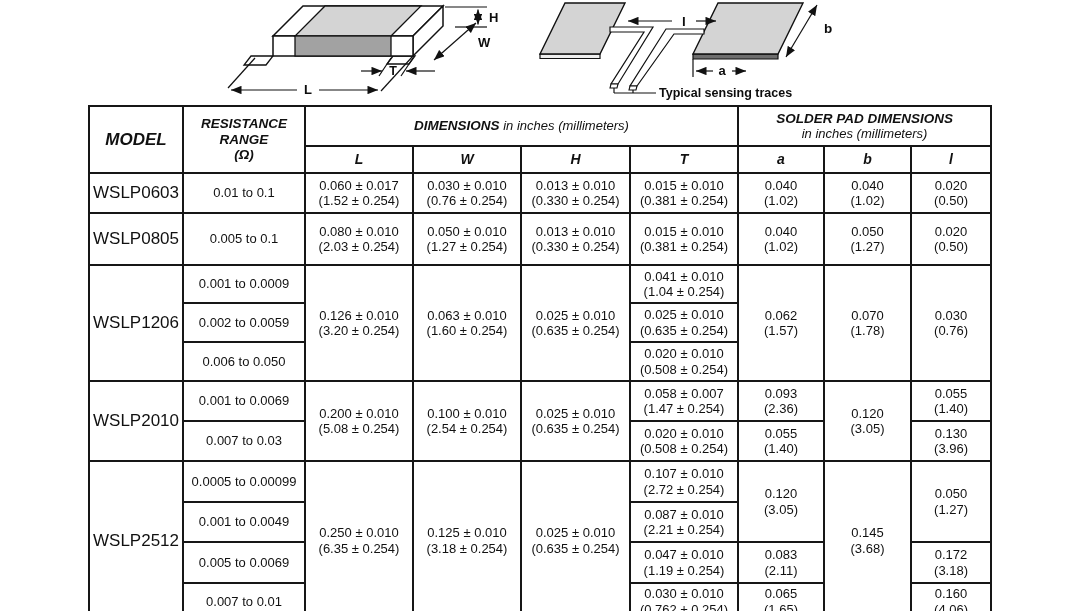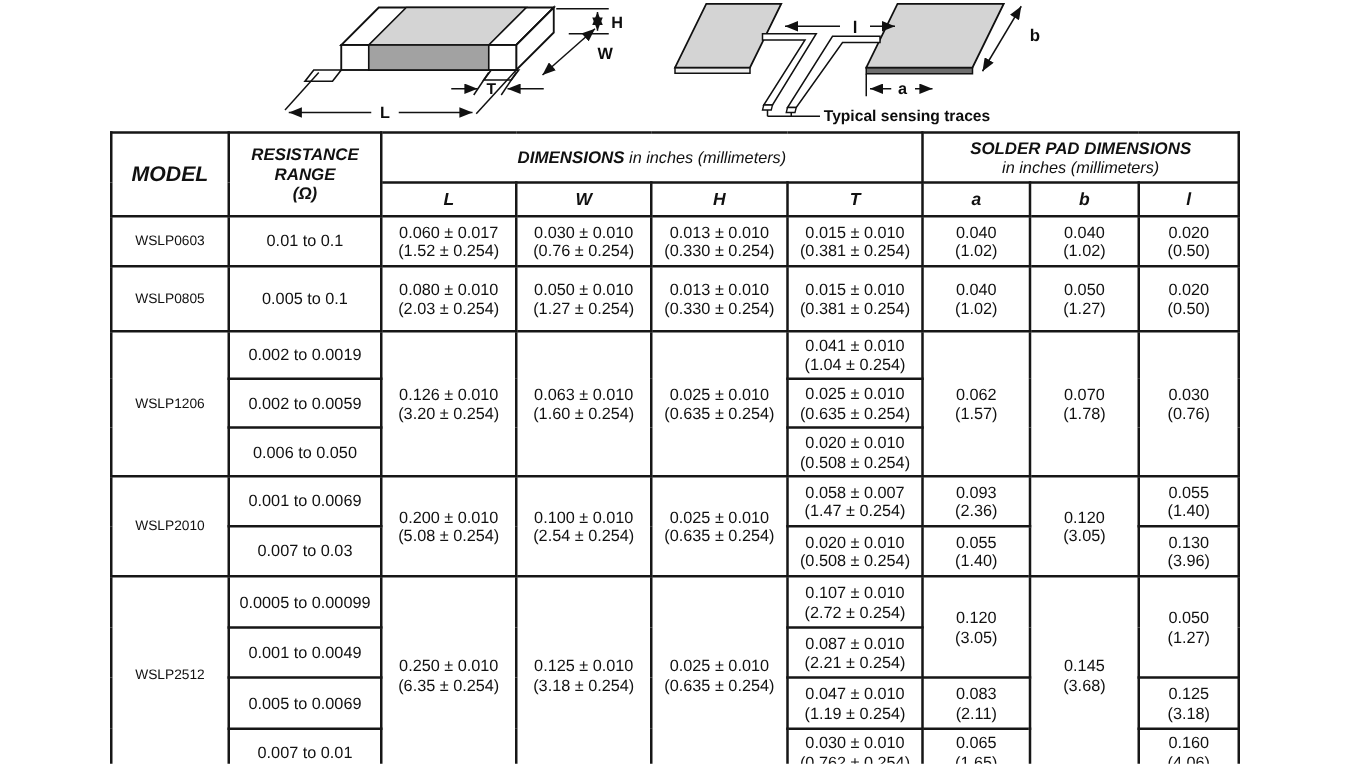--- a/index.html
+++ b/index.html
@@ -6,21 +6,21 @@
   .page{position:relative;width:1080px;height:611px;background:#ffffff;overflow:hidden;
         font-family:"Liberation Sans","DejaVu Sans",sans-serif;color:#111;}
   svg .thin{stroke:#111;stroke-width:1.2;fill:none;}
   svg text{font-family:"Liberation Sans","DejaVu Sans",sans-serif;font-weight:bold;fill:#0d0d0d;}
   table.spec{position:absolute;left:88px;top:105px;width:902px;border-collapse:collapse;table-layout:fixed;}
   .spec th,.spec td{border:2px solid #161616;text-align:center;vertical-align:middle;
         padding:0;white-space:pre-line;line-height:1.16;overflow:hidden;}
   .spec th{font-size:13.5px;font-weight:bold;font-style:italic;}
   .spec th .sub{font-weight:normal;font-size:13px;}
   .spec th.colhead{font-size:14px;}
-  td.model{font-size:11px;}
+  td.model{font-size:17px;}
   td.range,td.val{font-size:13px;}
 </style>
 </head>
 <body>
 
 <div class="page">
 
   <svg style="position:absolute;left:225px;top:0;" width="300" height="103" viewBox="0 0 300 103">
     <defs>
       <marker id="m1" viewBox="0 0 10 8" refX="10" refY="4" markerWidth="9" markerHeight="7" orient="auto-start-reverse">
@@ -161,21 +161,21 @@
       <td class="val">0.040
 (1.02)</td>
       <td class="val">0.050
 (1.27)</td>
       <td class="val">0.020
 (0.50)</td>
     </tr>
 
     <tr style="height:38px">
       <td class="model" rowspan="3">WSLP1206</td>
-      <td class="range">0.002 to 0.0019</td>
+      <td class="range">0.001 to 0.0009</td>
       <td class="val" rowspan="3">0.126 ± 0.010
 (3.20 ± 0.254)</td>
       <td class="val" rowspan="3">0.063 ± 0.010
 (1.60 ± 0.254)</td>
       <td class="val" rowspan="3">0.025 ± 0.010
 (0.635 ± 0.254)</td>
       <td class="val">0.041 ± 0.010
 (1.04 ± 0.254)</td>
       <td class="val" rowspan="3">0.062
 (1.57)</td>
@@ -245,21 +245,21 @@
       <td class="range">0.001 to 0.0049</td>
       <td class="val">0.087 ± 0.010
 (2.21 ± 0.254)</td>
     </tr>
     <tr style="height:41px">
       <td class="range">0.005 to 0.0069</td>
       <td class="val">0.047 ± 0.010
 (1.19 ± 0.254)</td>
       <td class="val">0.083
 (2.11)</td>
-      <td class="val">0.125
+      <td class="val">0.172
 (3.18)</td>
     </tr>
     <tr style="height:37px">
       <td class="range">0.007 to 0.01</td>
       <td class="val">0.030 ± 0.010
 (0.762 ± 0.254)</td>
       <td class="val">0.065
 (1.65)</td>
       <td class="val">0.160
 (4.06)</td>

